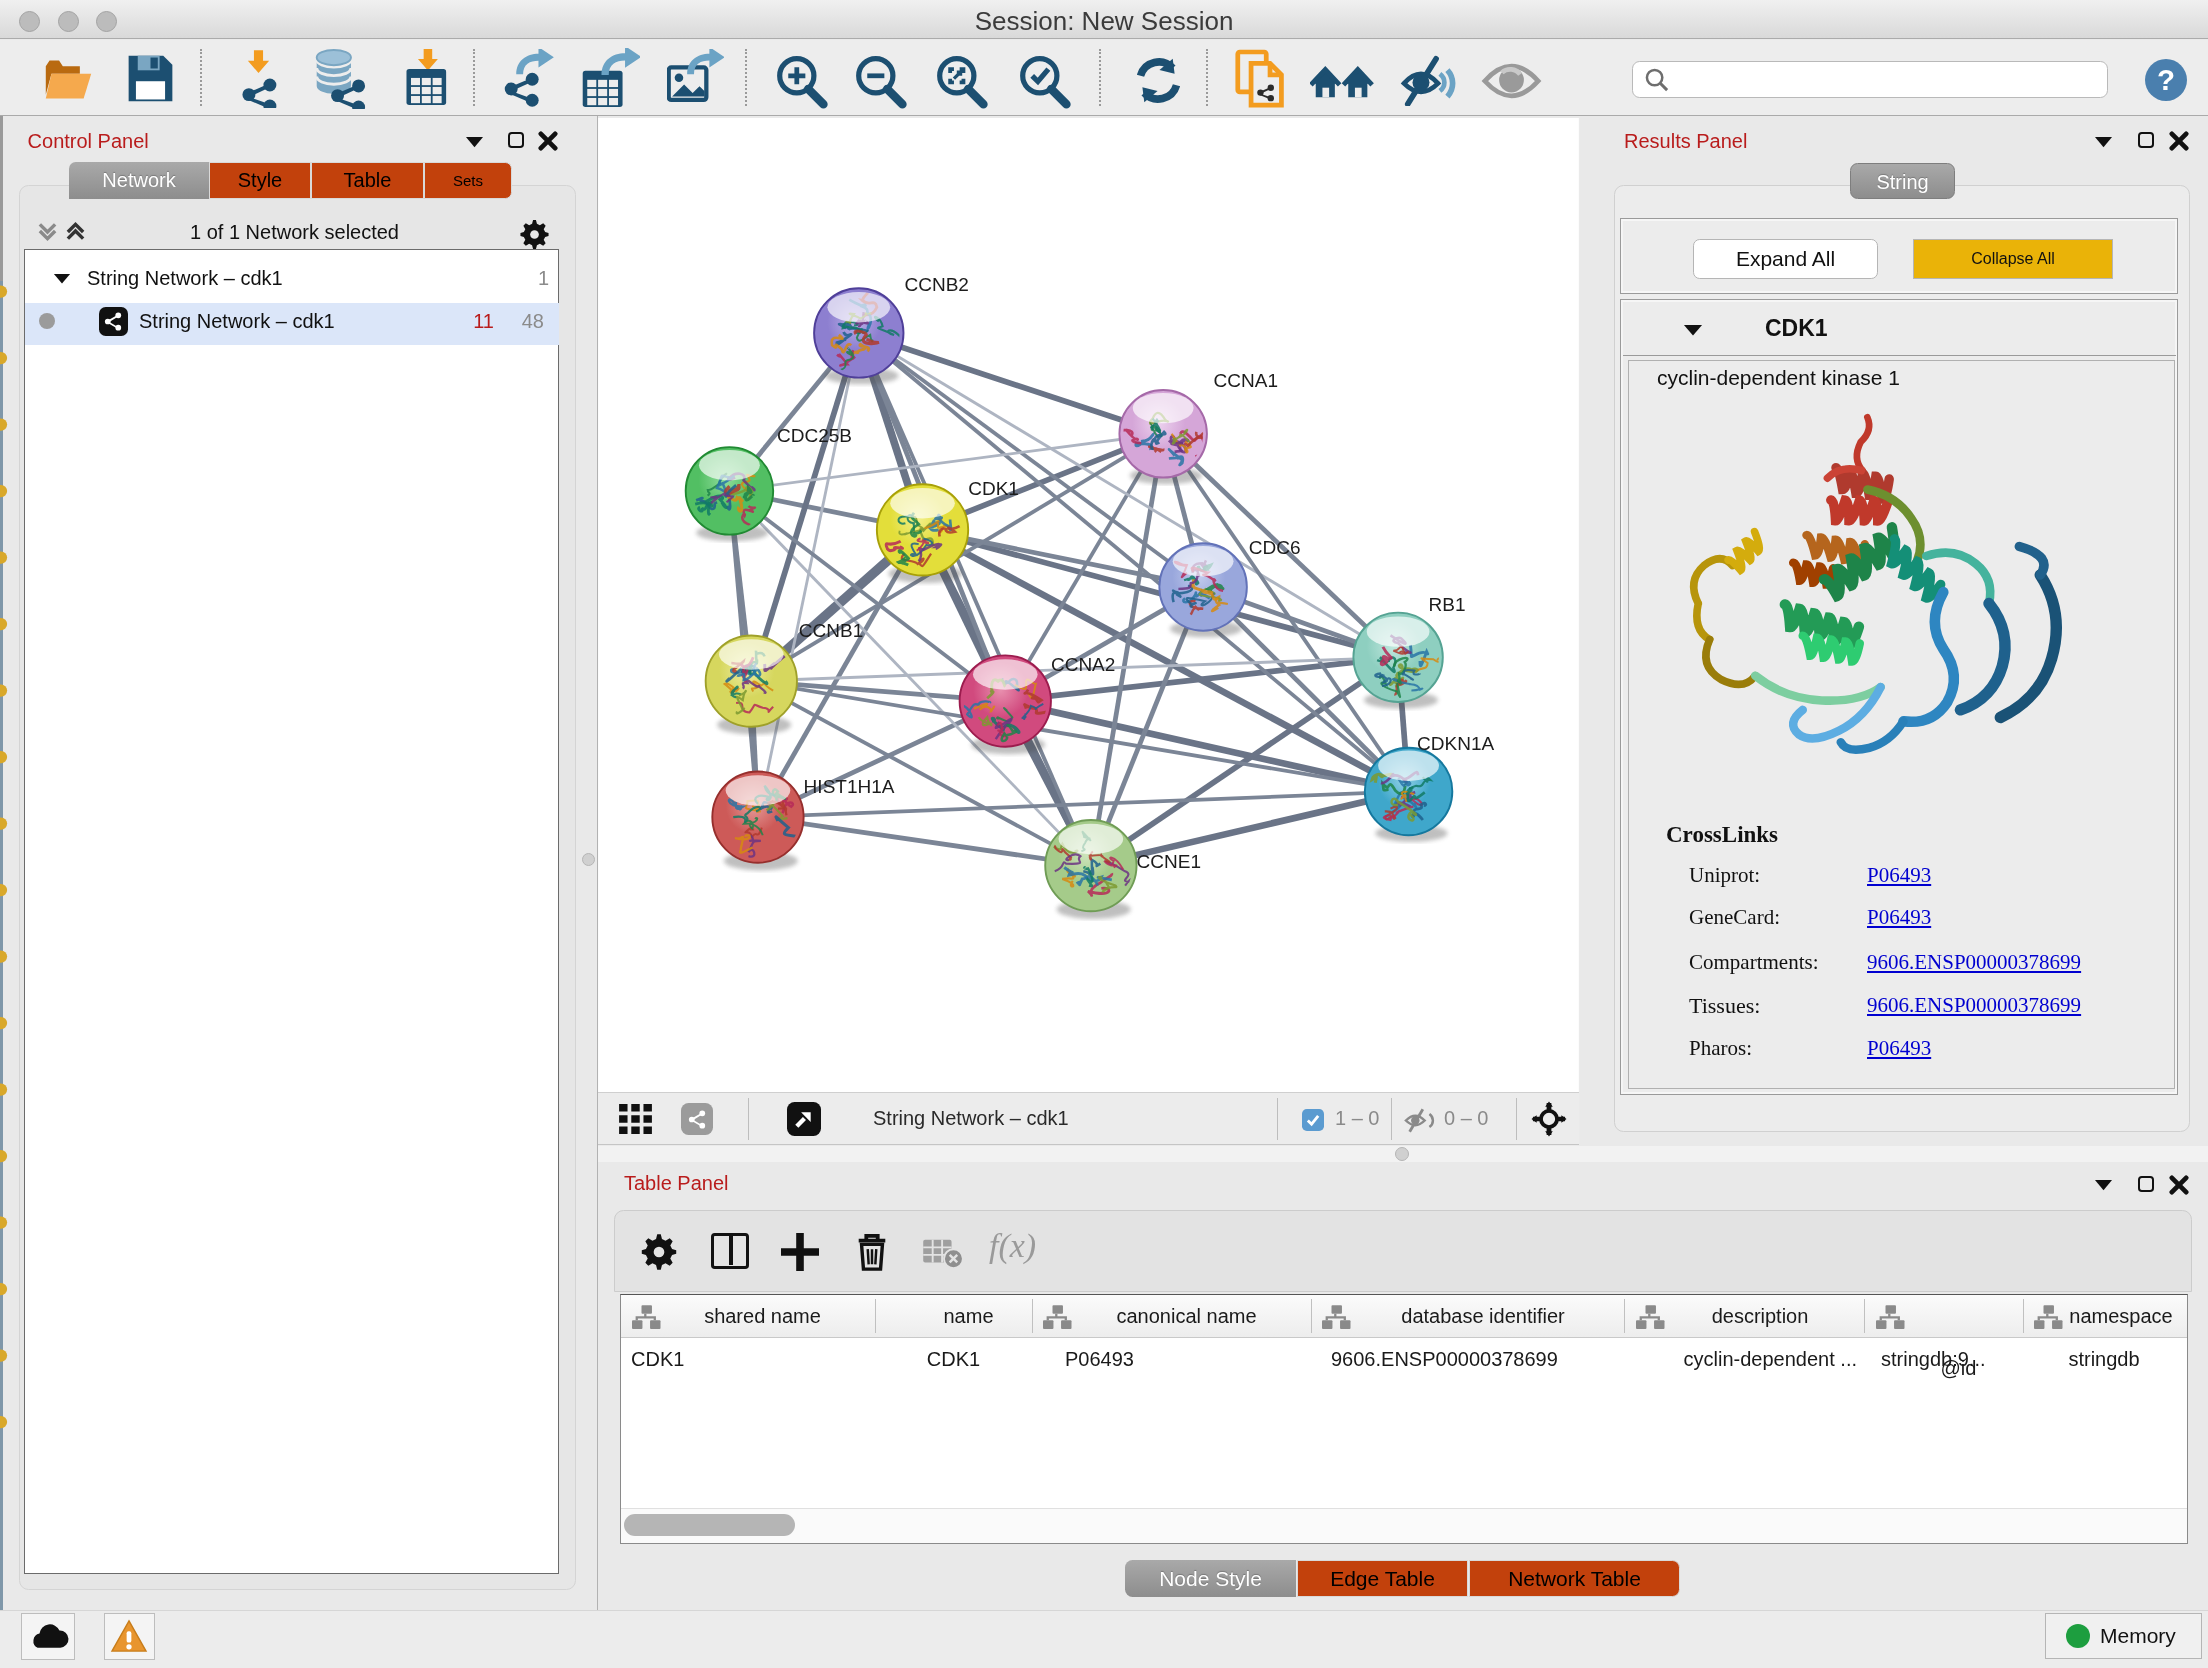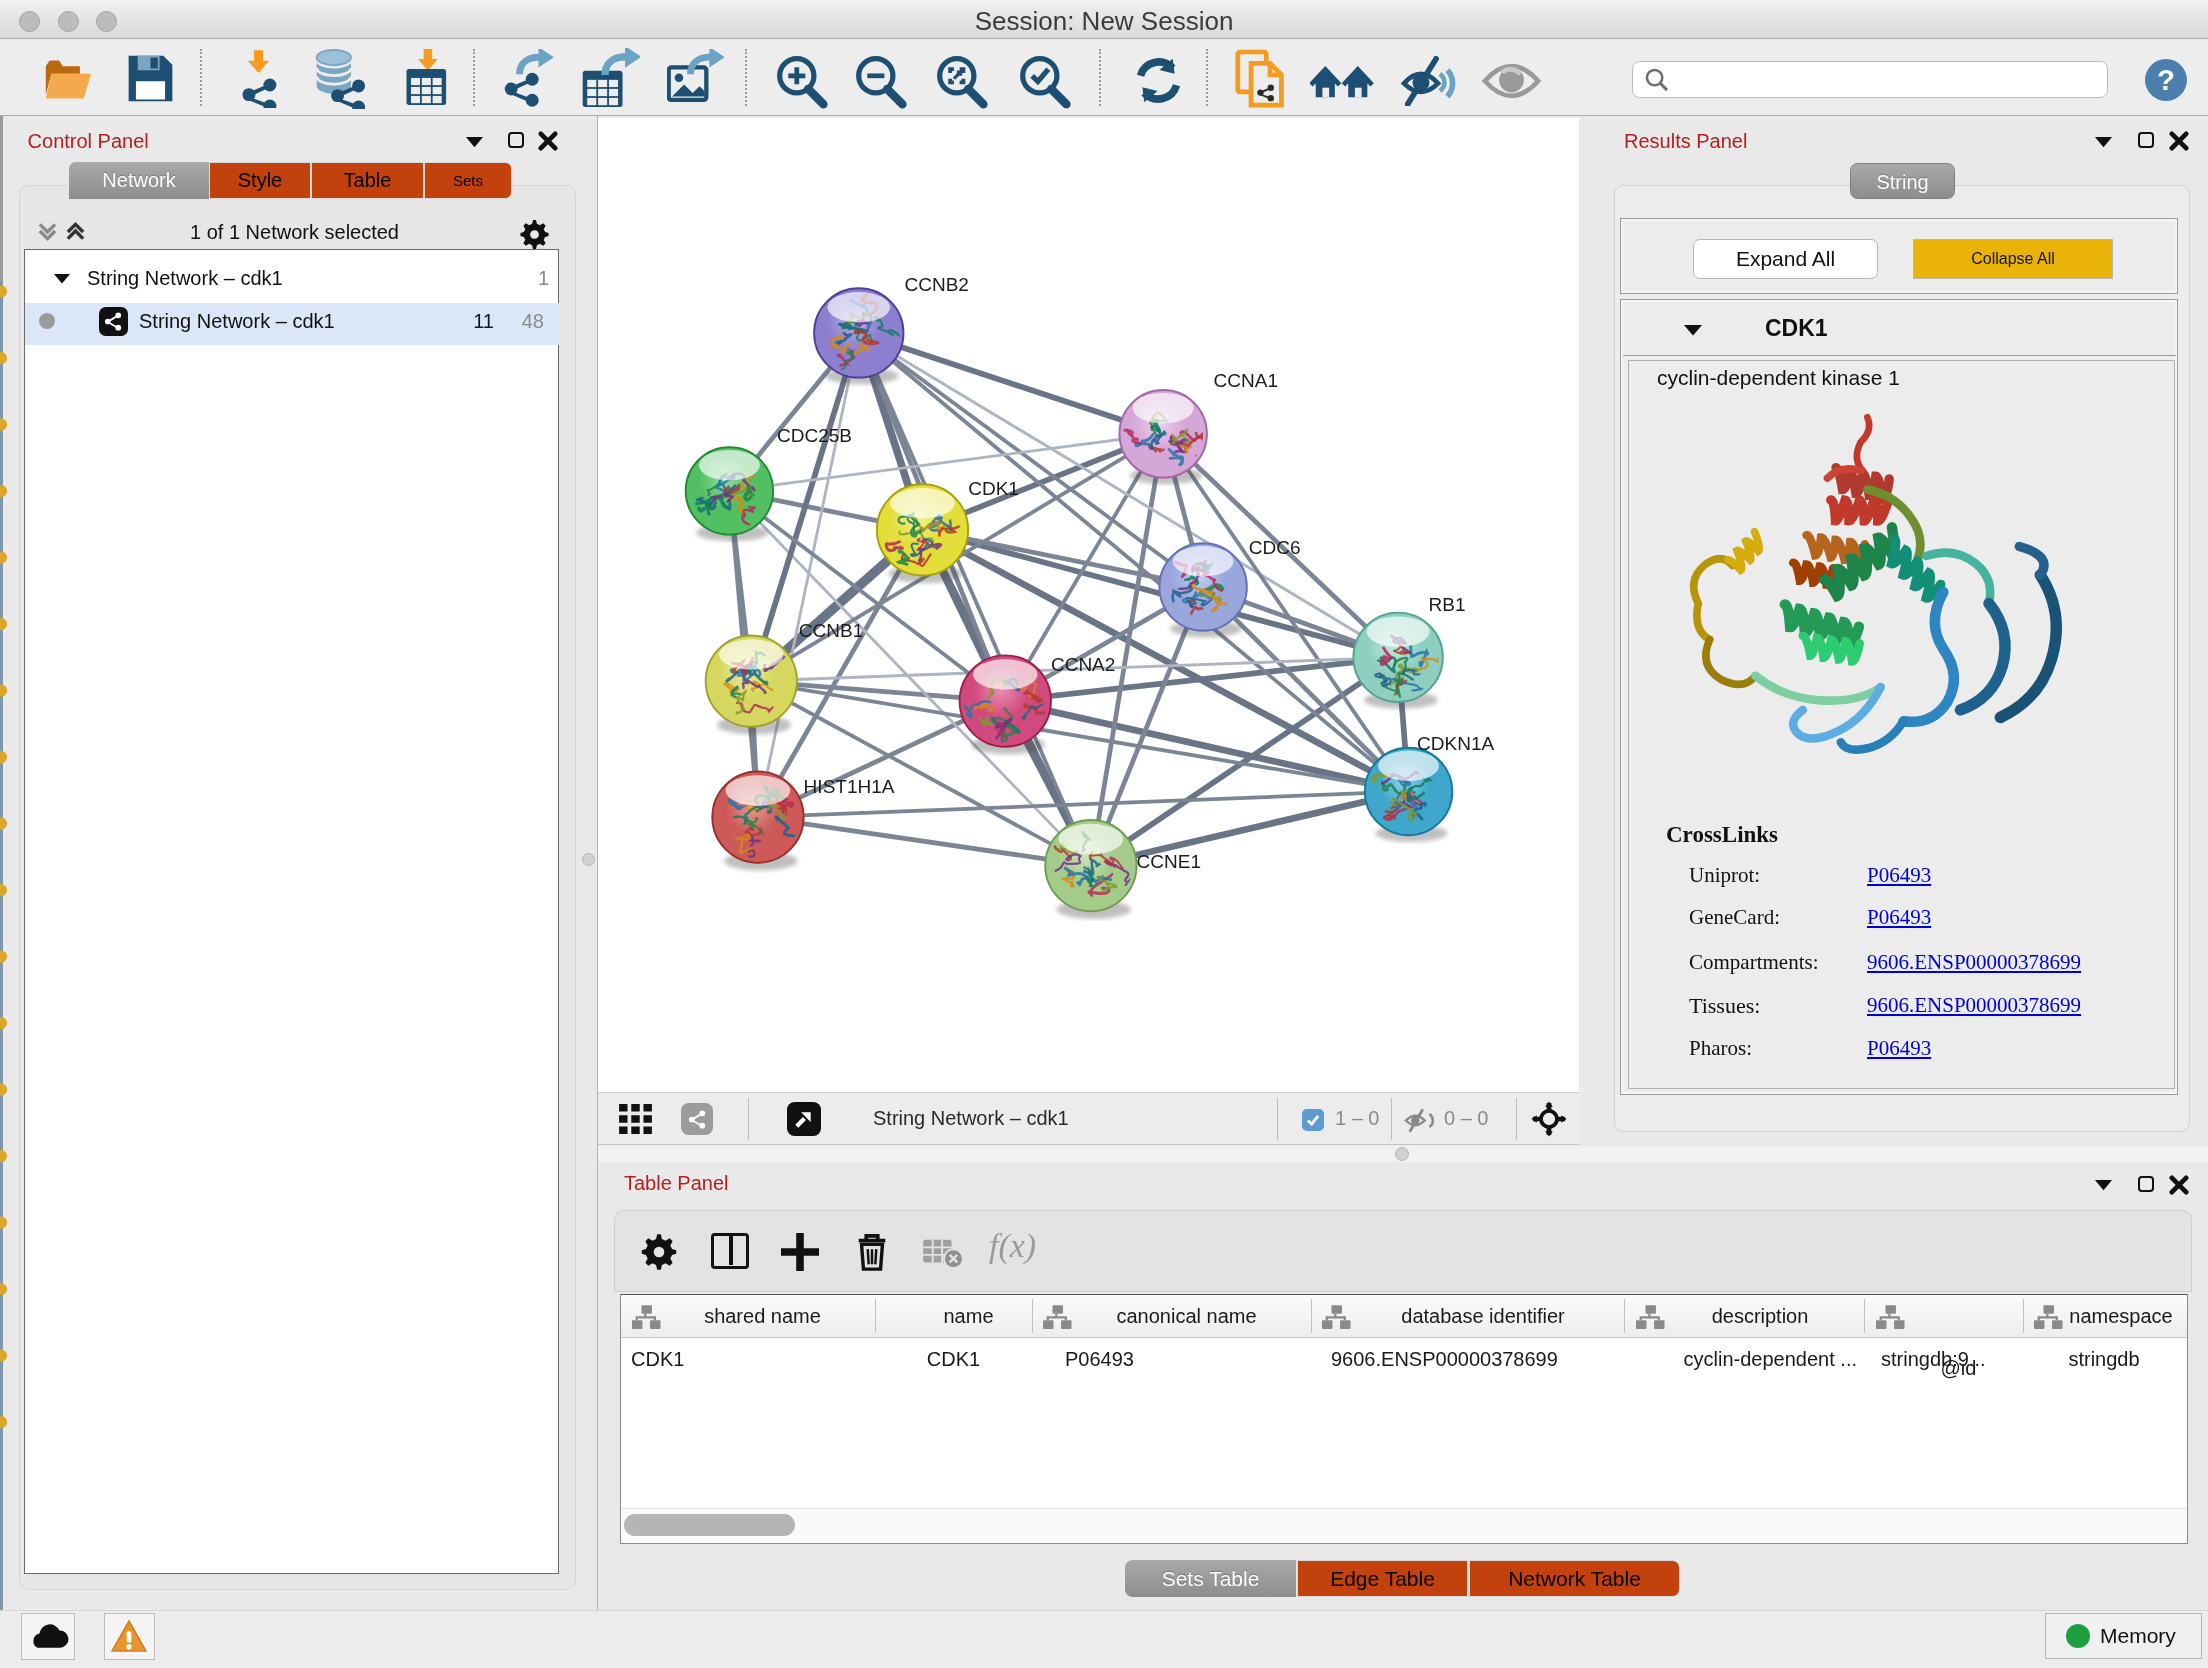--- a/index.html
+++ b/index.html
@@ -266,21 +266,21 @@
 <svg style="position:absolute;left:103px;top:311px" width="21" height="21" viewBox="0 0 22 22">
     <g fill="#fff">
       <circle cx="5" cy="11" r="3"></circle>
       <circle cx="16" cy="4.5" r="3"></circle>
       <circle cx="16" cy="17.5" r="3"></circle>
       <path d="M5 10 L16 3.7 L16.8 5.2 L5.8 12 Z"></path>
       <path d="M5 10.5 L16 17 L15.4 18.6 L4.6 12.3 Z"></path>
     </g>
   </svg>
 <div class="abs" style="left:139px;top:310px;font-size:20px;color:#111">String Network – cdk1</div>
-<div class="abs" style="left:457px;top:310px;width:37px;text-align:right;font-size:20px;color:#0f172a">11</div>
+<div class="abs" style="left:457px;top:310px;width:37px;text-align:right;font-size:20px;color:#b91c1c">11</div>
 <div class="abs" style="left:507px;top:310px;width:37px;text-align:right;font-size:20px;color:#8b8b8b">48</div>
 <svg style="position:absolute;left:598px;top:118px" width="981" height="974" viewBox="0 0 1031 1024">
     <defs>
       <filter id="blur1">
         <feGaussianBlur stdDeviation="2.5"></feGaussianBlur>
       </filter>
       <radialGradient id="g0" cx="0.45" cy="0.38" r="0.72">
 <stop offset="0%" stop-color="#b9aee6"></stop>
         <stop offset="42%" stop-color="#8d7fd0"></stop>
         <stop offset="88%" stop-color="#8d7fd0"></stop>
@@ -858,21 +858,21 @@
 <div class="abs" style="left:2061px;top:1305px;width:120px;text-align:center;font-size:20px;color:#1a1a1a;white-space:nowrap;overflow:hidden">namespace</div>
 <div class="abs" style="left:631px;top:1348px;width:240px;text-align:left;font-size:20px;color:#1a1a1a;white-space:nowrap">CDK1</div>
 <div class="abs" style="left:875px;top:1348px;width:157px;text-align:center;font-size:20px;color:#1a1a1a;white-space:nowrap">CDK1</div>
 <div class="abs" style="left:1065px;top:1348px;width:238px;text-align:left;font-size:20px;color:#1a1a1a;white-space:nowrap">P06493</div>
 <div class="abs" style="left:1331px;top:1348px;width:285px;text-align:left;font-size:20px;color:#1a1a1a;white-space:nowrap">9606.ENSP00000378699</div>
 <div class="abs" style="left:1643px;top:1348px;width:214px;text-align:right;font-size:20px;color:#1a1a1a;white-space:nowrap">cyclin-dependent ...</div>
 <div class="abs" style="left:1881px;top:1348px;width:133px;text-align:left;font-size:20px;color:#1a1a1a;white-space:nowrap">stringdb:9...</div>
 <div class="abs" style="left:2023px;top:1348px;width:162px;text-align:center;font-size:20px;color:#1a1a1a;white-space:nowrap">stringdb</div>
 <div class="abs" style="left:621px;top:1508px;width:1566px;height:35px;background:#fafafa;border-top:1px solid #e0e0e0"></div>
 <div class="abs" style="left:624px;top:1514px;width:171px;height:22px;background:#b5b5b5;border-radius:11.4px"></div>
-<div class="abs graytab" style="left:1125px;top:1560px;width:171px;height:37px;border-radius:7.6px 0 0 7.6px;font-size:21px;text-align:center;line-height:37px">Sets Table</div>
+<div class="abs graytab" style="left:1125px;top:1560px;width:171px;height:37px;border-radius:7.6px 0 0 7.6px;font-size:21px;text-align:center;line-height:37px">Node Style</div>
 <div class="abs whitetab" style="left:1297px;top:1560px;width:171px;height:37px;font-size:21px;text-align:center;line-height:35px">Edge Table</div>
 <div class="abs whitetab" style="left:1469px;top:1560px;width:211px;height:37px;border-radius:0 7.6px 7.6px 0;font-size:21px;text-align:center;line-height:35px">Network Table</div>
 <div class="abs" style="left:0;top:1610px;width:2208px;height:58px;background:#ececec;border-top:1px solid #d6d6d6"></div>
 <div class="abs" style="left:21px;top:1613px;width:54px;height:47px;background:#f4f4f4;border:1px solid #bdbdbd"></div>
 <svg style="position:absolute;left:27.6px;top:1623px" width="42" height="28.5" viewBox="0 0 44 30">
     <path d="M10 26 A8 8 0 0 1 12 11 A11 11 0 0 1 33 8 A8.5 8.5 0 0 1 34 26 Z" fill="#111"></path>
   </svg>
 <div class="abs" style="left:104px;top:1613px;width:51px;height:47px;background:#f4f4f4;border:1px solid #bdbdbd"></div>
 <svg style="position:absolute;left:110px;top:1619px" width="38" height="34" viewBox="0 0 40 36">
     <path d="M20 2 L38 34 L2 34 Z" fill="#e8952e" stroke="#c87d1a" stroke-width="1.5"></path>

